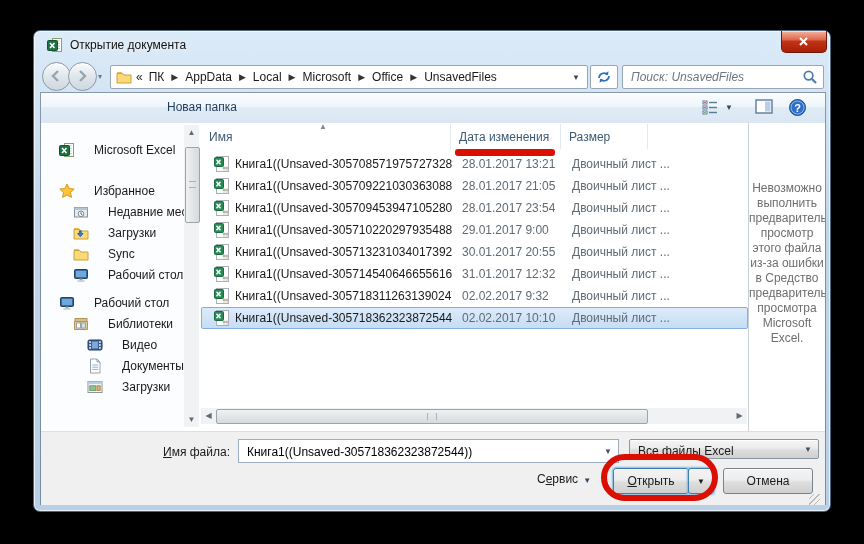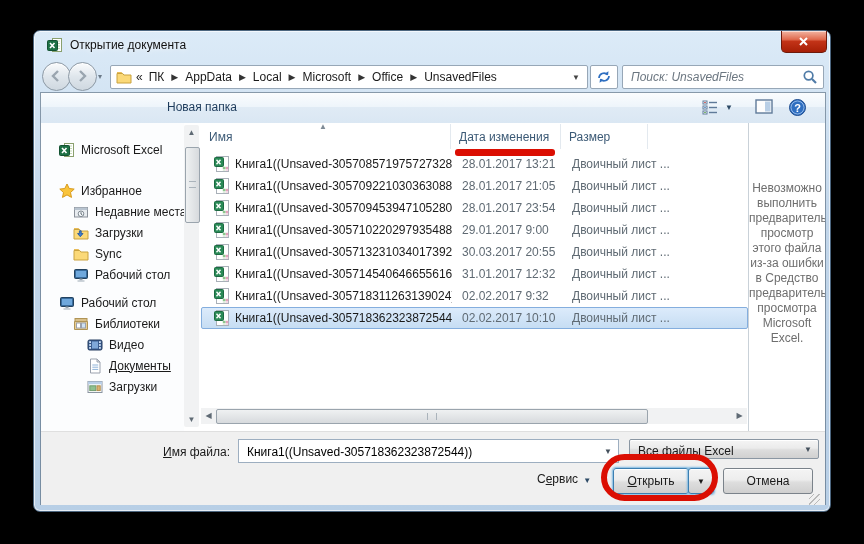--- a/index.html
+++ b/index.html
@@ -54,21 +54,21 @@
   .cmd-newfolder{left:126px;}
   .dd{font-size:8px;color:#2d4a66;margin-left:5px;}
   .cmd-icon{position:absolute;top:5px;cursor:pointer;}
   .ci-views{left:660px;}
   .ci-views-dd{left:684px;top:10px;font-size:8px;color:#2d4a66;position:absolute;cursor:pointer;}
   .ci-preview{left:714px;}
   .ci-help{left:747px;}
   
   .main{position:absolute;left:0;top:30px;width:784px;height:308px;background:#fff;overflow:hidden;}
   .sidebar{position:absolute;left:0;top:0;width:143px;height:308px;background:#fcfdfe;overflow:hidden;}
-  .srow{height:21px;display:flex;align-items:center;cursor:pointer;white-space:nowrap;}
+  .srow{height:21px;display:flex;align-items:center;cursor:pointer;white-space:nowrap;gap:13px;}
   .srow .sicon{width:16px;height:16px;margin-right:6px;flex:0 0 auto;}
   .srow span.slabel{overflow:hidden;}
   
   .vscroll{position:absolute;left:143px;top:2px;width:15px;height:302px;background:#f1f2f3;border-radius:2px;}
   .vs-btn{position:absolute;left:0;width:15px;height:15px;color:#5f6a74;font-size:8px;text-align:center;line-height:15px;cursor:pointer;}
   .vs-thumb{position:absolute;left:1px;top:22px;width:13px;height:74px;border:1px solid #9aa4ad;border-radius:2px;
             background:linear-gradient(90deg,#eff1f2,#d7dadd);cursor:pointer;}
   .vs-grip{position:absolute;left:3px;top:33px;width:7px;height:5px;
            border-top:1px solid #aab3bb;border-bottom:1px solid #aab3bb;}
   
@@ -308,21 +308,21 @@
                     <rect x="2.2" y="7.1" width="1.8" height="1.8"></rect>
                     <rect x="2.2" y="10" width="1.8" height="1.8"></rect>
                     <rect x="12" y="4.2" width="1.8" height="1.8"></rect>
                     <rect x="12" y="7.1" width="1.8" height="1.8"></rect>
                     <rect x="12" y="10" width="1.8" height="1.8"></rect>
                   </g>
                   <rect x="5" y="4.5" width="6" height="7" fill="#7fa8d9"></rect>
                 </svg></span>
               <span class="slabel">Видео</span>
             </div>
-            <div class="srow" style="padding-left: 46px; text-decoration: underline;">
+            <div class="srow" style="padding-left: 46px;">
               <span class="sicon"><svg width="16" height="16" viewBox="0 0 16 16">
                   <path d="M3.5 1 h6.5 l3 3 v11 h-9.5z" fill="#fff" stroke="#9aa1ad"></path>
                   <path d="M10 1 l3 3 h-3z" fill="#dde3ea" stroke="#9aa1ad"></path>
                   <g stroke="#8fb3d9">
                     <line x1="5.3" y1="7" x2="11.2" y2="7"></line>
                     <line x1="5.3" y1="9.2" x2="11.2" y2="9.2"></line>
                     <line x1="5.3" y1="11.4" x2="11.2" y2="11.4"></line>
                   </g>
                 </svg></span>
               <span class="slabel">Документы</span>
@@ -422,21 +422,21 @@
                       <rect x="2.5" y="0.5" width="12" height="15" fill="#fff" stroke="#a9b0b8"></rect>
                       <rect x="8.8" y="10.8" width="2.8" height="2.2" fill="#8cc78c"></rect>
                       <rect x="11.8" y="10.8" width="2.4" height="2.2" fill="#e5a0bc"></rect>
                       <rect x="8.8" y="13.2" width="2.8" height="1.6" fill="#d6e9d6"></rect>
                       <rect x="11.8" y="13.2" width="2.4" height="1.6" fill="#f0cdde"></rect>
                       <rect x="0.5" y="1.5" width="9" height="9" rx="1" fill="#2a8a57" stroke="#1c6a41"></rect>
                       <path d="M2.5 3.8 l4 4.4 M6.5 3.8 l-4 4.4" stroke="#fff" stroke-width="1.4"></path>
                     </svg></span>
                   <span>Книга1((Unsaved-305713231034017392))</span>
                 </span>
-                <span class="fcell fc-date">30.03.2017 20:55</span>
+                <span class="fcell fc-date">30.01.2017 20:55</span>
                 <span class="fcell fc-type">Двоичный лист ...</span>
               </div>
               <div class="frow">
                 <span class="fcell fc-name">
                   <span class="ficon"><svg width="16" height="16" viewBox="0 0 16 16">
                       <rect x="2.5" y="0.5" width="12" height="15" fill="#fff" stroke="#a9b0b8"></rect>
                       <rect x="8.8" y="10.8" width="2.8" height="2.2" fill="#8cc78c"></rect>
                       <rect x="11.8" y="10.8" width="2.4" height="2.2" fill="#e5a0bc"></rect>
                       <rect x="8.8" y="13.2" width="2.8" height="1.6" fill="#d6e9d6"></rect>
                       <rect x="11.8" y="13.2" width="2.4" height="1.6" fill="#f0cdde"></rect>

